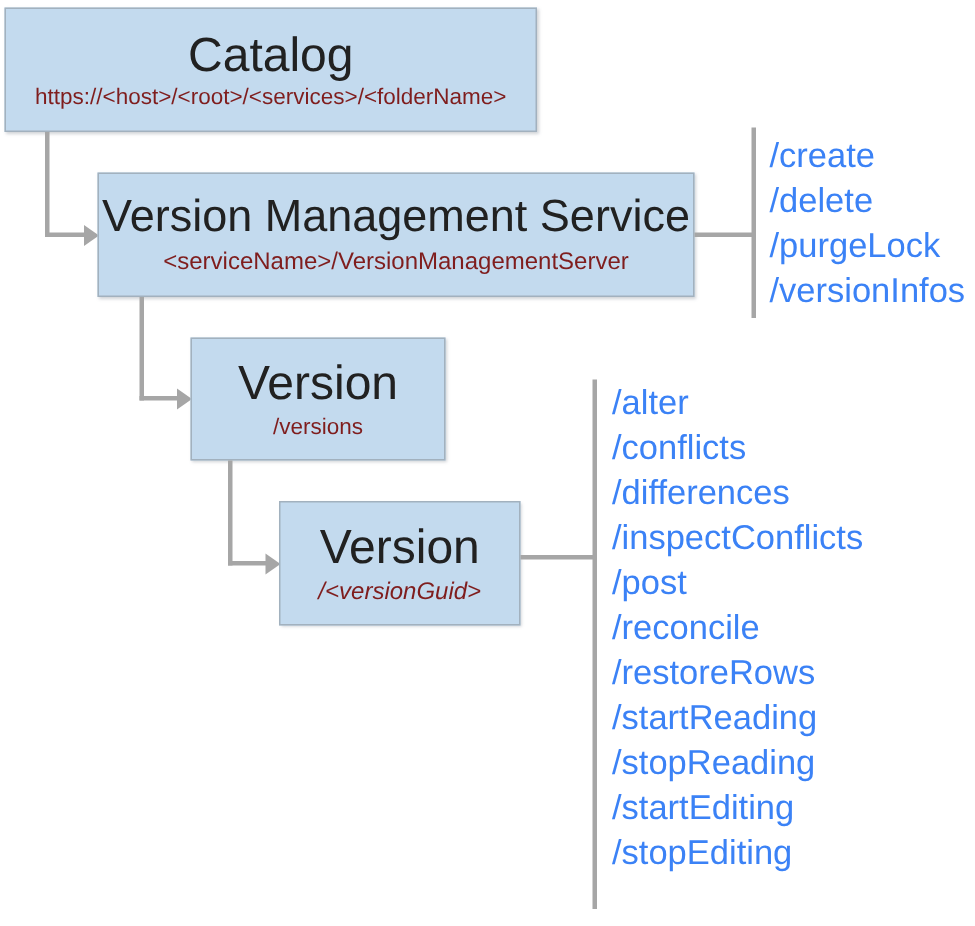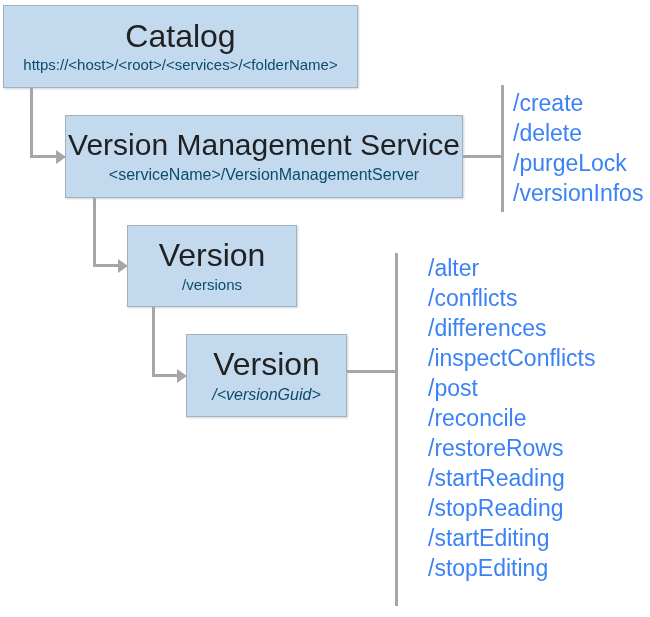--- a/index.html
+++ b/index.html
@@ -29,21 +29,21 @@
   }
   .node-title {
     font-size: 32px;
     line-height: 1.08;
     color: #212121;
     white-space: nowrap;
   }
   .node-subtitle {
     font-size: 15px;
     line-height: 1.2;
-    color: #0c4a6e;
+    color: #7f1d1d;
     margin-top: 3px;
     white-space: nowrap;
   }
   #node-catalog  { left: 3px;   top: 5px;   width: 355px; height: 83px; }
   #node-service  { left: 65px;  top: 115px; width: 398px; height: 83px; }
   #node-service .node-title { font-size: 30px; }
   #node-service .node-subtitle { font-size: 16px; }
   #node-versions { left: 127px; top: 225px; width: 170px; height: 82px; }
   #node-version  { left: 186px; top: 334px; width: 161px; height: 83px; }
   #node-version .node-subtitle { font-size: 16px; font-style: italic; }
@@ -72,21 +72,21 @@
     position: absolute;
     color: #3b82f6;
     font-size: 23px;
   }
   .ops-list .op {
     height: 30px;
     line-height: 30px;
     white-space: nowrap;
   }
   #ops-service { left: 513px; top: 88px; }
-  #ops-version { left: 408px; top: 253px; margin-left: 20px; }
+  #ops-version { left: 408px; top: 253px; }
 
   
   #conn-cat-svc-v  { left: 30px;  top: 88px;  width: 3px;  height: 70px; }
   #conn-cat-svc-h  { left: 30px;  top: 155px; width: 28px; height: 3px; }
   #conn-cat-svc-a  { left: 56px;  top: 150px; }
   #conn-svc-vers-v { left: 93px;  top: 198px; width: 3px;  height: 69px; }
   #conn-svc-vers-h { left: 93px;  top: 264px; width: 26px; height: 3px; }
   #conn-svc-vers-a { left: 118px; top: 259px; }
   #conn-vers-ver-v { left: 152px; top: 307px; width: 3px;  height: 70px; }
   #conn-vers-ver-h { left: 152px; top: 374px; width: 26px; height: 3px; }

